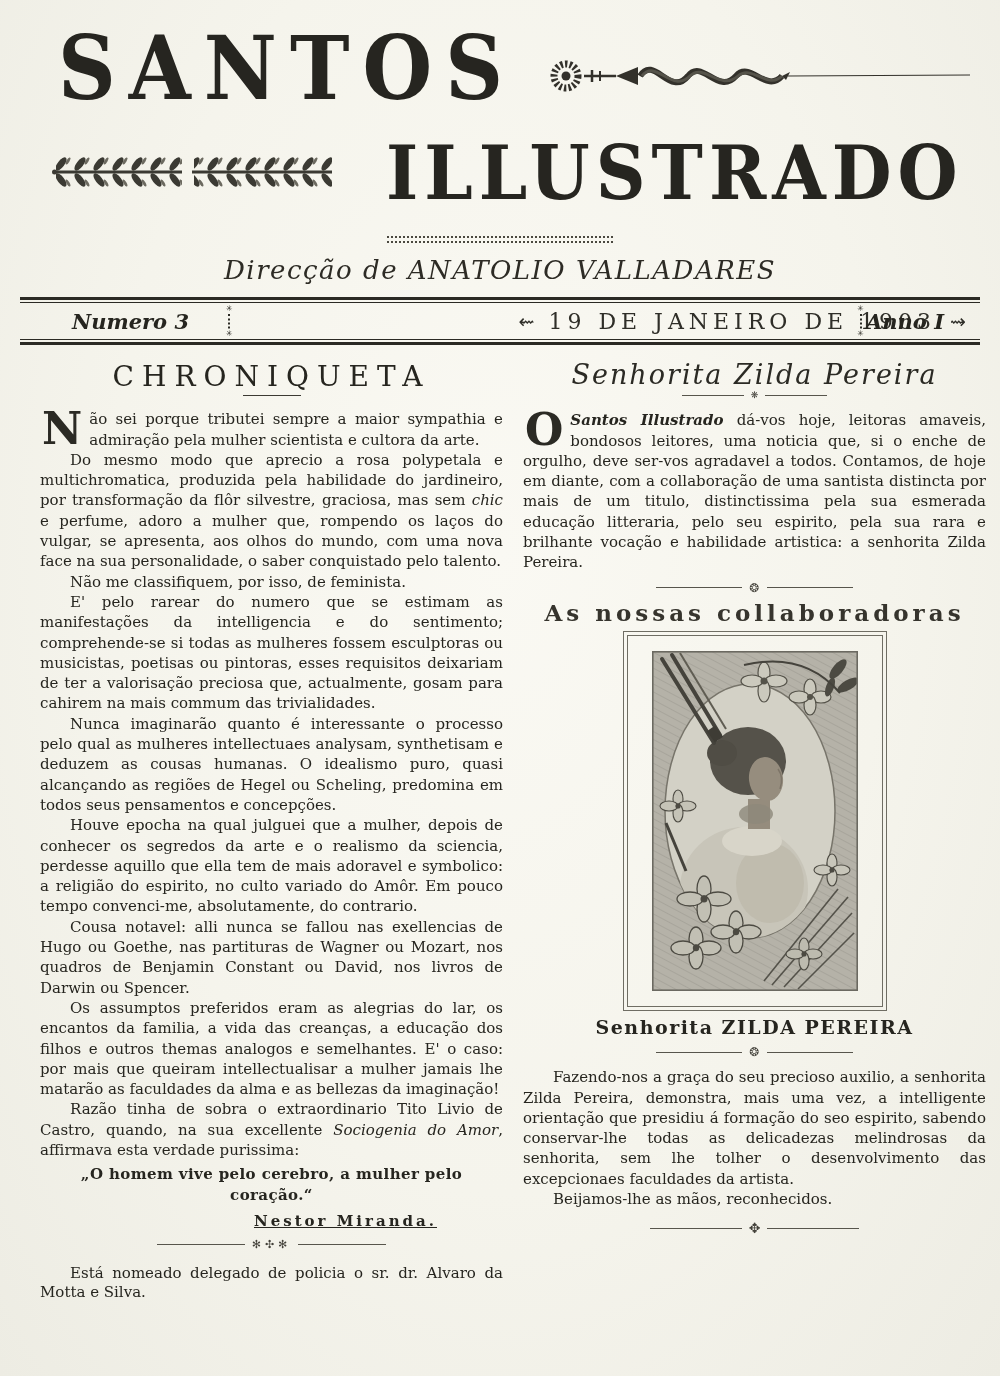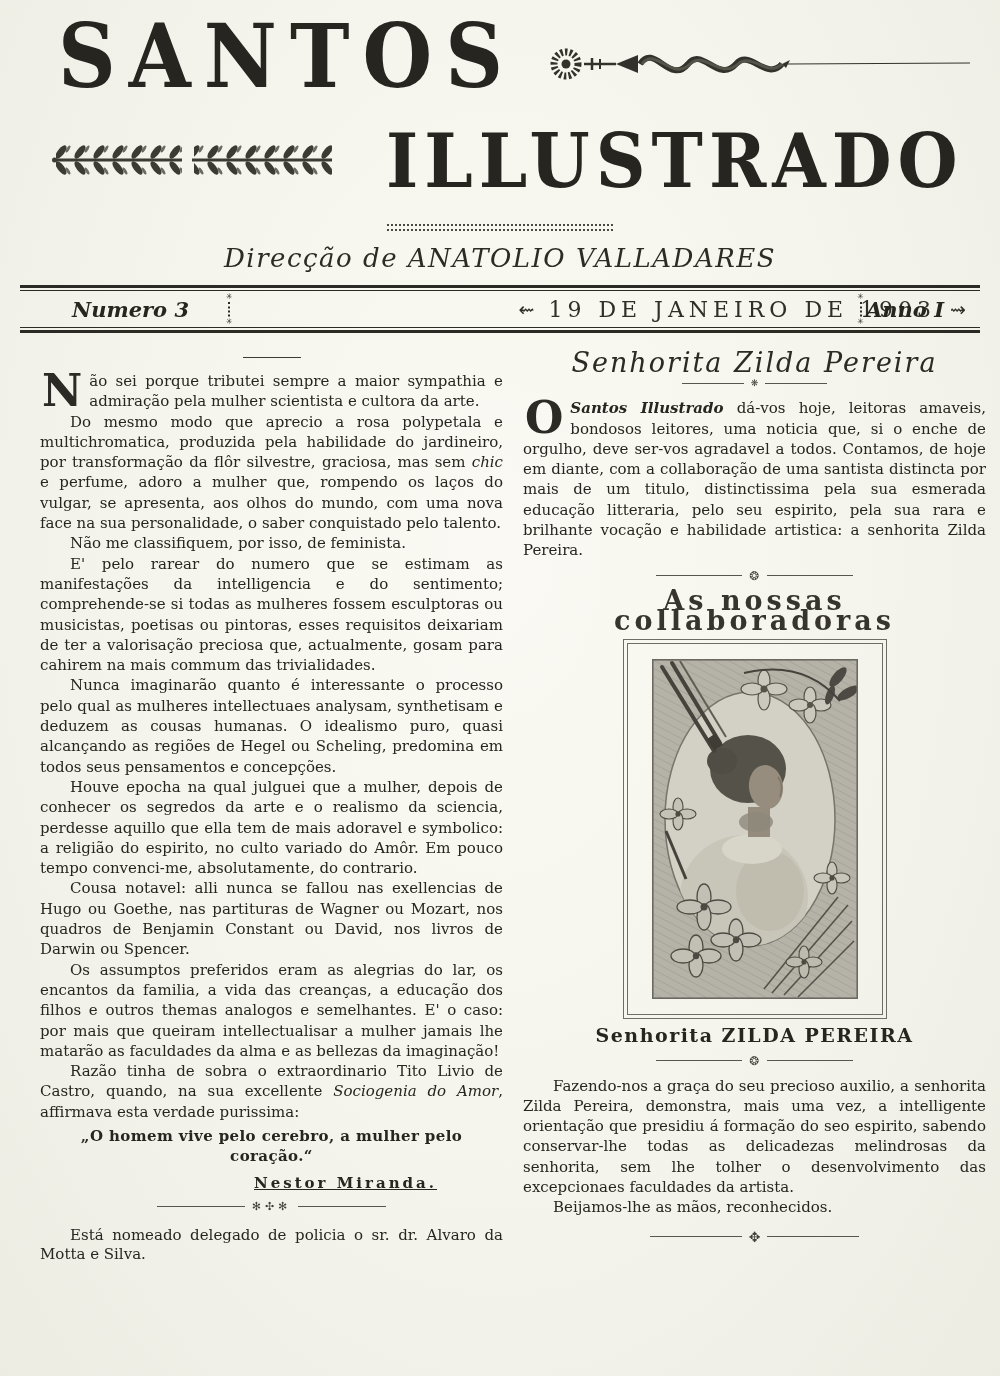--- a/index.html
+++ b/index.html
@@ -2,21 +2,21 @@
 <html><head>
 <meta charset="utf-8">
 <style>
   html,body{margin:0;padding:0;background:#e8e6de;}
   .page{
     position:relative;width:1000px;height:1376px;overflow:hidden;margin:0 auto;
     background:radial-gradient(ellipse at 50% 40%, #faf9f3 0%, #f5f4ec 55%, #edecE3 100%);
     font-family:"DejaVu Serif","Liberation Serif",serif;color:#26251f;
   }
   
-  .mast-row1{display:flex;align-items:center;padding:4px 0 0 58px;height:104px;}
+  .mast-row1{display:flex;align-items:center;padding:16px 0 0 58px;height:104px;}
   .mast-title1{font-size:80px;font-weight:bold;letter-spacing:13px;margin:0;line-height:1;
     transform:scaleY(1.1);transform-origin:left center;color:#262520;}
   .quill-orn{margin:18px 0 0 26px;}
   .mast-row2{display:flex;align-items:center;padding:4px 0 0 52px;height:96px;}
   .mast-title2{font-size:69px;font-weight:bold;letter-spacing:6px;margin:0 0 0 52px;line-height:1;
     transform:scaleY(1.08);transform-origin:left center;color:#262520;}
   .subtitle-wrap{text-align:center;margin-top:16px;}
   .dotted-rule{width:226px;border-top:2px dotted #4a483f;margin:3px auto;}
   .subtitle{font-family:"DejaVu Sans","Liberation Sans",sans-serif;font-size:20px;
     letter-spacing:6px;color:#39372f;margin:4px 0;}
@@ -57,21 +57,21 @@
   .divider .line{height:1px;background:#57554c;}
   .divider .orn{font-family:"DejaVu Sans",sans-serif;line-height:1;}
   .div-flourish{margin:8px 0 14px;} .div-flourish .line{width:88px;}
   .div-flourish .orn{font-size:11px;letter-spacing:4px;}
   .div-small{margin:6px 0 10px;} .div-small .line{width:62px;} .div-small .orn{font-size:9px;}
   .div-rosette{margin:9px 0 9px;} .div-rosette .line{width:86px;} .div-rosette .orn{font-size:12px;}
   .div-cross{margin:12px 0 0;} .div-cross .line{width:92px;} .div-cross .orn{font-size:14px;}
   
   .script-title{font-style:italic;font-size:27px;letter-spacing:2px;text-align:center;
     font-weight:normal;margin:4px 0 2px;color:#2b2a24;}
-  .collab-heading{text-align:center;font-weight:bold;font-size:27px;letter-spacing:4px;
+  .collab-heading{text-align:center;font-weight:bold;font-size:23px;letter-spacing:4px;
     margin:6px 0 4px;color:#36342d;}
   .photo-frame{width:256px;margin:8px auto 6px;border:1px solid #6f6d63;padding:3px;background:transparent;}
   .photo-frame-inner{border:1px solid #6f6d63;padding:15px 20px;display:flex;justify-content:center;}
   .caption{text-align:center;font-weight:bold;font-size:19px;letter-spacing:1.5px;margin:5px 0 2px;color:#26251f;}
 </style>
 </head>
 <body>
 
 <div class="page">
 
@@ -129,20 +129,21 @@
         <span class="dotcol"></span>
         <span class="star">✳</span>
       </span>
       <span class="issue-year">Anno I</span>
     </div>
   </header>
 
   <main class="columns">
 
     <section class="col left">
+      <h2 class="chron-title">CHRONIQUETA</h2>
       <div class="title-rule"></div>
       <p class="lead-para"><span class="drop-cap">N</span><span><span>ão sei porque tributei sempre a maior sympathia e admiração pela mulher scientista e cultora da arte.</span></span></p>
       <div>
           <p class="body-para"><span>Do mesmo modo que aprecio a rosa polypetala e multichromatica, produzida pela habilidade do jardineiro, por transformação da flôr silvestre, graciosa, mas sem </span><span class="run-i">chic</span><span> e perfume, adoro a mulher que, rompendo os laços do vulgar, se apresenta, aos olhos do mundo, com uma nova face na sua personalidade, o saber conquistado pelo talento.</span></p>
           <p class="body-para"><span>Não me classifiquem, por isso, de feminista.</span></p>
           <p class="body-para"><span>E' pelo rarear do numero que se estimam as manifestações da intelligencia e do sentimento; comprehende-se si todas as mulheres fossem esculptoras ou musicistas, poetisas ou pintoras, esses requisitos deixariam de ter a valorisação preciosa que, actualmente, gosam para cahirem na mais commum das trivialidades.</span></p>
           <p class="body-para"><span>Nunca imaginarão quanto é interessante o processo pelo qual as mulheres intellectuaes analysam, synthetisam e deduzem as cousas humanas. O idealismo puro, quasi alcançando as regiões de Hegel ou Scheling, predomina em todos seus pensamentos e concepções.</span></p>
           <p class="body-para"><span>Houve epocha na qual julguei que a mulher, depois de conhecer os segredos da arte e o realismo da sciencia, perdesse aquillo que ella tem de mais adoravel e symbolico: a religião do espirito, no culto variado do Amôr. Em pouco tempo convenci-me, absolutamente, do contrario.</span></p>
           <p class="body-para"><span>Cousa notavel: alli nunca se fallou nas exellencias de Hugo ou Goethe, nas partituras de Wagner ou Mozart, nos quadros de Benjamin Constant ou David, nos livros de Darwin ou Spencer.</span></p>
           <p class="body-para"><span>Os assumptos preferidos eram as alegrias do lar, os encantos da familia, a vida das creanças, a educação dos filhos e outros themas analogos e semelhantes. E' o caso: por mais que queiram intellectualisar a mulher jamais lhe matarão as faculdades da alma e as bellezas da imaginação!</span></p>

